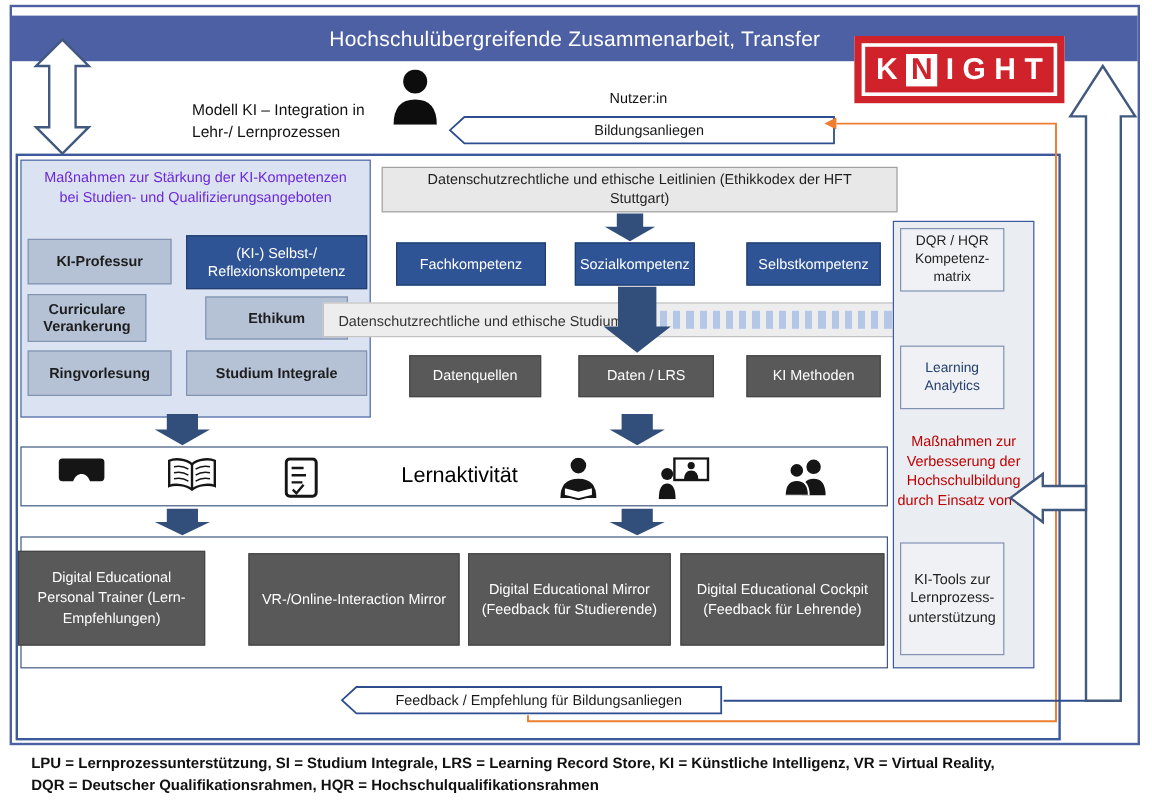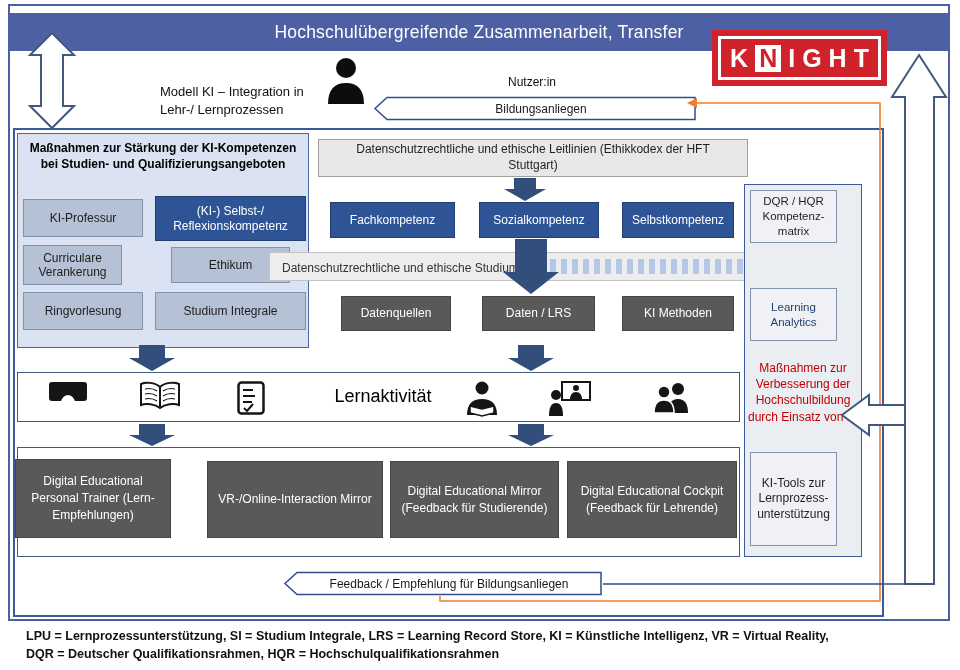--- a/index.html
+++ b/index.html
@@ -9,22 +9,22 @@
   .outer{left:8px;top:4px;width:942px;height:617px;border:2.5px solid #4d60a3;}
   .header{left:10px;top:13px;width:938px;height:38px;background:#4d60a3;color:#fff;font-size:17.5px;letter-spacing:.2px;}
   .knight{left:712px;top:30px;width:175px;height:56px;background:#fff;border:6px solid #d0222b;padding:3px;display:flex;}
   .knight-inner{background:#d0222b;flex:1;display:flex;align-items:center;justify-content:center;gap:7px;}
   .kl{color:#fff;font-weight:bold;font-size:25px;line-height:1;}
   .kl-n{background:#fff;color:#d0222b;padding:1px 4px;}
   .model-label{left:160px;top:83px;width:158px;font-size:13px;color:#111;line-height:1.4;}
   .user-label{left:476px;top:75px;width:112px;font-size:12px;color:#111;text-align:center;}
   .main-box{left:13px;top:128px;width:871px;height:489px;border:2px solid #3c5a9b;background:#fff;}
   .left-panel{left:17px;top:133px;width:292px;height:215px;background:#dbe3f2;border:1.5px solid #4a67a5;}
-  .lp-title{padding:7px 10px 0 10px;color:#000000;font-weight:bold;font-size:12px;line-height:1.3;text-align:center;}
-  .steel{background:#b5c1d5;border:1.5px solid #8093b1;color:#1d1d1d;font-size:12px;line-height:1.2;padding:2px 4px;}
+  .lp-title{padding:7px 10px 0 10px;color:#6d28d9;font-weight:normal;font-size:12px;line-height:1.3;text-align:center;}
+  .steel{background:#b5c1d5;border:1.5px solid #8093b1;color:#1d1d1d;font-size:12px;line-height:1.2;padding:2px 4px;font-weight:bold;}
   .navyBox{background:#2f5496;border:1px solid #223e6e;color:#fff;font-size:12px;line-height:1.25;padding:2px 6px;}
   .darkBox{background:#595959;border:1px solid #454545;color:#fff;font-size:12px;line-height:1.4;padding:4px 10px;}
   .lightBox{background:#f0f1f5;border:1.5px solid #8093b1;color:#1f1f1f;font-size:11.5px;line-height:1.3;padding:2px 4px;}
   .guidelines{left:318px;top:139px;width:430px;height:38px;background:#e9e8e8;border:1px solid #a0a0a0;color:#1f1f1f;font-size:12px;line-height:1.3;padding:0 14px;}
   .filter-bar{left:269px;top:252px;width:562px;height:29px;background:#ededed;border:1px solid #c2c2c2;}
   .filter-label{position:absolute;left:12px;top:0;height:29px;display:flex;align-items:center;font-size:12px;color:#333;}
   .dashes{position:absolute;left:258px;right:6px;top:6px;bottom:6px;background:repeating-linear-gradient(90deg,#b5c7e6 0 6px,transparent 6px 11px);}
   .right-panel{left:744px;top:184px;width:118px;height:373px;background:#eaedf2;border:1.5px solid #3c5a9b;}
   .red-note{left:746px;top:360px;width:114px;color:#c00000;font-size:12px;line-height:1.35;text-align:center;}
   .band{left:17px;top:372px;width:723px;height:50px;background:#fff;border:1.5px solid #41597f;}
@@ -79,21 +79,21 @@
   <div class="abs steel flexc" style="left:23px;top:199px;width:120px;height:38px">KI-Professur</div>
   <div class="abs navyBox flexc" style="left:155px;top:196px;width:151px;height:45px">(KI-) Selbst-/ Reflexionskompetenz</div>
   <div class="abs steel flexc" style="left:23px;top:245px;width:99px;height:40px">Curriculare Verankerung</div>
   <div class="abs steel flexc" style="left:171px;top:247px;width:119px;height:36px">Ethikum</div>
   <div class="abs steel flexc" style="left:23px;top:292px;width:120px;height:38px">Ringvorlesung</div>
   <div class="abs steel flexc" style="left:155px;top:292px;width:151px;height:38px">Studium Integrale</div>
 
   <div class="abs guidelines flexc">Datenschutzrechtliche und ethische Leitlinien (Ethikkodex der HFT Stuttgart)</div>
 
   <div class="abs navyBox flexc" style="left:330px;top:202px;width:125px;height:36px">Fachkompetenz</div>
-  <div class="abs navyBox flexc" style="left:479px;top:202px;width:120px;height:36px">Sozialkompetenz</div>
+  <div class="abs navyBox flexc" style="left:479px;top:202px;width:100px;height:36px">Sozialkompetenz</div>
   <div class="abs navyBox flexc" style="left:622px;top:202px;width:112px;height:36px">Selbstkompetenz</div>
 
   <div class="abs filter-bar">
     <span class="filter-label">Datenschutzrechtliche und ethische Studium</span>
     <span class="dashes"></span>
   </div>
 
   <div class="abs darkBox flexc" style="left:341px;top:296px;width:110px;height:35px">Datenquellen</div>
   <div class="abs darkBox flexc" style="left:482px;top:296px;width:113px;height:35px">Daten / LRS</div>
   <div class="abs darkBox flexc" style="left:622px;top:296px;width:112px;height:35px">KI Methoden</div>

